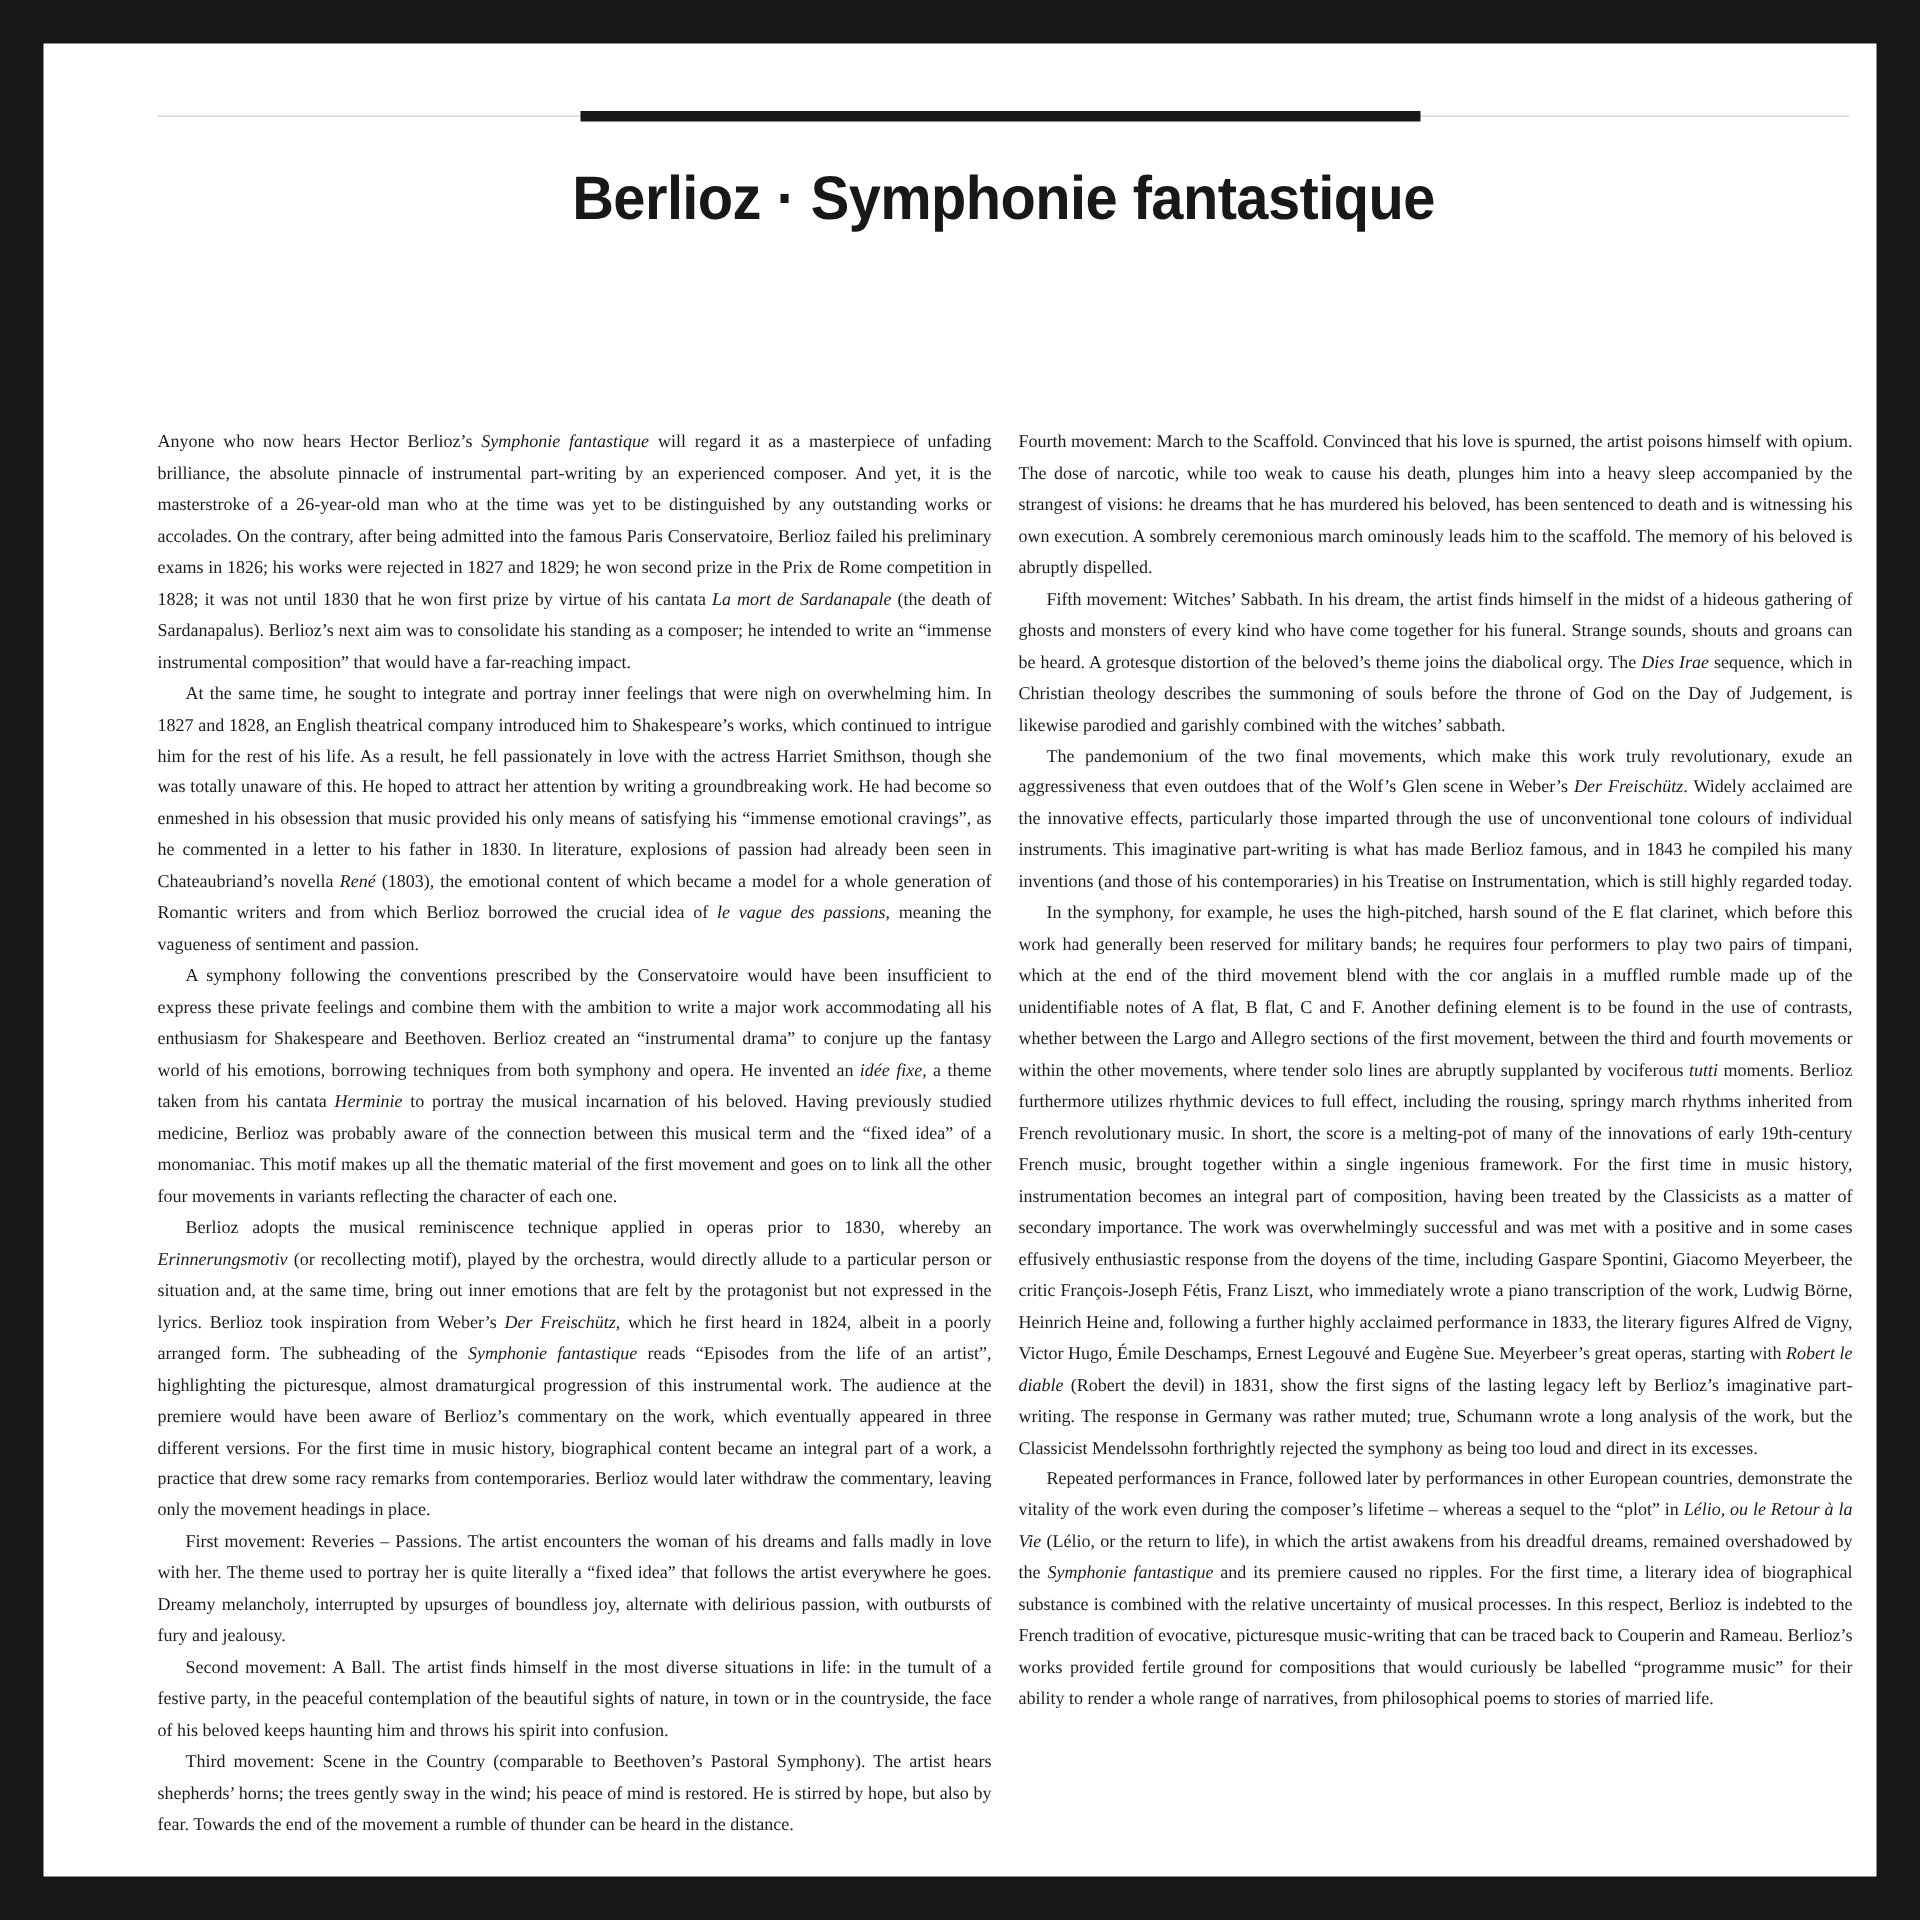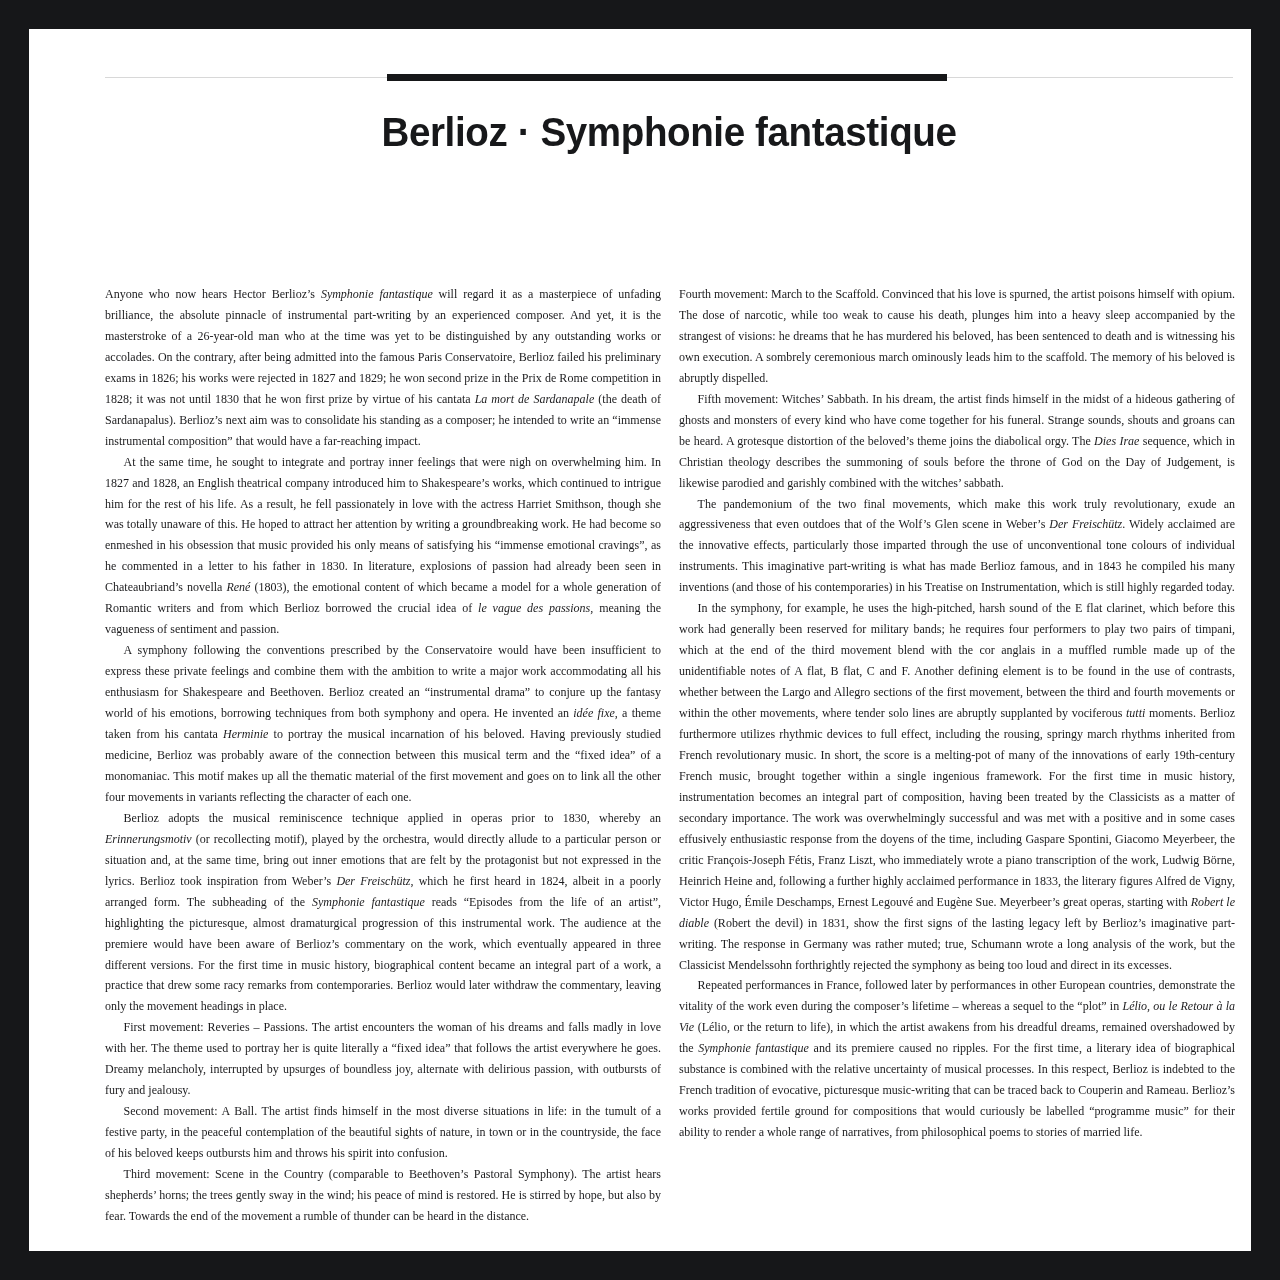--- a/index.html
+++ b/index.html
@@ -110,21 +110,21 @@
 
   <div class="columns">
 
     <div class="col">
       <div>
           <p>Anyone who now hears Hector Berlioz’s <i>Symphonie fantastique</i> will regard it as a masterpiece of unfading brilliance, the absolute pinnacle of instrumental part-writing by an experienced composer. And yet, it is the masterstroke of a 26-year-old man who at the time was yet to be distinguished by any outstanding works or accolades. On the contrary, after being admitted into the famous Paris Conservatoire, Berlioz failed his preliminary exams in 1826; his works were rejected in 1827 and 1829; he won second prize in the Prix de Rome competition in 1828; it was not until 1830 that he won first prize by virtue of his cantata <i>La mort de Sardanapale</i> (the death of Sardanapalus). Berlioz’s next aim was to consolidate his standing as a composer; he intended to write an “immense instrumental composition” that would have a far-reaching impact.</p>
           <p>At the same time, he sought to integrate and portray inner feelings that were nigh on overwhelming him. In 1827 and 1828, an English theatrical company introduced him to Shakespeare’s works, which continued to intrigue him for the rest of his life. As a result, he fell passionately in love with the actress Harriet Smithson, though she was totally unaware of this. He hoped to attract her attention by writing a groundbreaking work. He had become so enmeshed in his obsession that music provided his only means of satisfying his “immense emotional cravings”, as he commented in a letter to his father in 1830. In literature, explosions of passion had already been seen in Chateaubriand’s novella <i>René</i> (1803), the emotional content of which became a model for a whole generation of Romantic writers and from which Berlioz borrowed the crucial idea of <i>le vague des passions</i>, meaning the vagueness of sentiment and passion.</p>
           <p>A symphony following the conventions prescribed by the Conservatoire would have been insufficient to express these private feelings and combine them with the ambition to write a major work accommodating all his enthusiasm for Shakespeare and Beethoven. Berlioz created an “instrumental drama” to conjure up the fantasy world of his emotions, borrowing techniques from both symphony and opera. He invented an <i>idée fixe</i>, a theme taken from his cantata <i>Herminie</i> to portray the musical incarnation of his beloved. Having previously studied medicine, Berlioz was probably aware of the connection between this musical term and the “fixed idea” of a monomaniac. This motif makes up all the thematic material of the first movement and goes on to link all the other four movements in variants reflecting the character of each one.</p>
           <p>Berlioz adopts the musical reminiscence technique applied in operas prior to 1830, whereby an <i>Erinnerungsmotiv</i> (or recollecting motif), played by the orchestra, would directly allude to a particular person or situation and, at the same time, bring out inner emotions that are felt by the protagonist but not expressed in the lyrics. Berlioz took inspiration from Weber’s <i>Der Freischütz</i>, which he first heard in 1824, albeit in a poorly arranged form. The subheading of the <i>Symphonie fantastique</i> reads “Episodes from the life of an artist”, highlighting the picturesque, almost dramaturgical progression of this instrumental work. The audience at the premiere would have been aware of Berlioz’s commentary on the work, which eventually appeared in three different versions. For the first time in music history, biographical content became an integral part of a work, a practice that drew some racy remarks from contemporaries. Berlioz would later withdraw the commentary, leaving only the movement headings in place.</p>
           <p>First movement: Reveries – Passions. The artist encounters the woman of his dreams and falls madly in love with her. The theme used to portray her is quite literally a “fixed idea” that follows the artist everywhere he goes. Dreamy melancholy, interrupted by upsurges of boundless joy, alternate with delirious passion, with outbursts of fury and jealousy.</p>
-          <p>Second movement: A Ball. The artist finds himself in the most diverse situations in life: in the tumult of a festive party, in the peaceful contemplation of the beautiful sights of nature, in town or in the countryside, the face of his beloved keeps outbursts him and throws his spirit into confusion.</p>
+          <p>Second movement: A Ball. The artist finds himself in the most diverse situations in life: in the tumult of a festive party, in the peaceful contemplation of the beautiful sights of nature, in town or in the countryside, the face of his beloved keeps haunting him and throws his spirit into confusion.</p>
           <p>Third movement: Scene in the Country (comparable to Beethoven’s Pastoral Symphony). The artist hears shepherds’ horns; the trees gently sway in the wind; his peace of mind is restored. He is stirred by hope, but also by fear. Towards the end of the movement a rumble of thunder can be heard in the distance.</p>
         </div>
     </div>
 
     <div class="col">
       <div>
           <p>Fourth movement: March to the Scaffold. Convinced that his love is spurned, the artist poisons himself with opium. The dose of narcotic, while too weak to cause his death, plunges him into a heavy sleep accompanied by the strangest of visions: he dreams that he has murdered his beloved, has been sentenced to death and is witnessing his own execution. A sombrely ceremonious march ominously leads him to the scaffold. The memory of his beloved is abruptly dispelled.</p>
           <p>Fifth movement: Witches’ Sabbath. In his dream, the artist finds himself in the midst of a hideous gathering of ghosts and monsters of every kind who have come together for his funeral. Strange sounds, shouts and groans can be heard. A grotesque distortion of the beloved’s theme joins the diabolical orgy. The <i>Dies Irae</i> sequence, which in Christian theology describes the summoning of souls before the throne of God on the Day of Judgement, is likewise parodied and garishly combined with the witches’ sabbath.</p>
           <p>The pandemonium of the two final movements, which make this work truly revolutionary, exude an aggressiveness that even outdoes that of the Wolf’s Glen scene in Weber’s <i>Der Freischütz</i>. Widely acclaimed are the innovative effects, particularly those imparted through the use of unconventional tone colours of individual instruments. This imaginative part-writing is what has made Berlioz famous, and in 1843 he compiled his many inventions (and those of his contemporaries) in his Treatise on Instrumentation, which is still highly regarded today.</p>
           <p>In the symphony, for example, he uses the high-pitched, harsh sound of the E flat clarinet, which before this work had generally been reserved for military bands; he requires four performers to play two pairs of timpani, which at the end of the third movement blend with the cor anglais in a muffled rumble made up of the unidentifiable notes of A flat, B flat, C and F. Another defining element is to be found in the use of contrasts, whether between the Largo and Allegro sections of the first movement, between the third and fourth movements or within the other movements, where tender solo lines are abruptly supplanted by vociferous <i>tutti</i> moments. Berlioz furthermore utilizes rhythmic devices to full effect, including the rousing, springy march rhythms inherited from French revolutionary music. In short, the score is a melting-pot of many of the innovations of early 19th-century French music, brought together within a single ingenious framework. For the first time in music history, instrumentation becomes an integral part of composition, having been treated by the Classicists as a matter of secondary importance. The work was overwhelmingly successful and was met with a positive and in some cases effusively enthusiastic response from the doyens of the time, including Gaspare Spontini, Giacomo Meyerbeer, the critic François-Joseph Fétis, Franz Liszt, who immediately wrote a piano transcription of the work, Ludwig Börne, Heinrich Heine and, following a further highly acclaimed performance in 1833, the literary figures Alfred de Vigny, Victor Hugo, Émile Deschamps, Ernest Legouvé and Eugène Sue. Meyerbeer’s great operas, starting with <i>Robert le diable</i> (Robert the devil) in 1831, show the first signs of the lasting legacy left by Berlioz’s imaginative part-writing. The response in Germany was rather muted; true, Schumann wrote a long analysis of the work, but the Classicist Mendelssohn forthrightly rejected the symphony as being too loud and direct in its excesses.</p>

